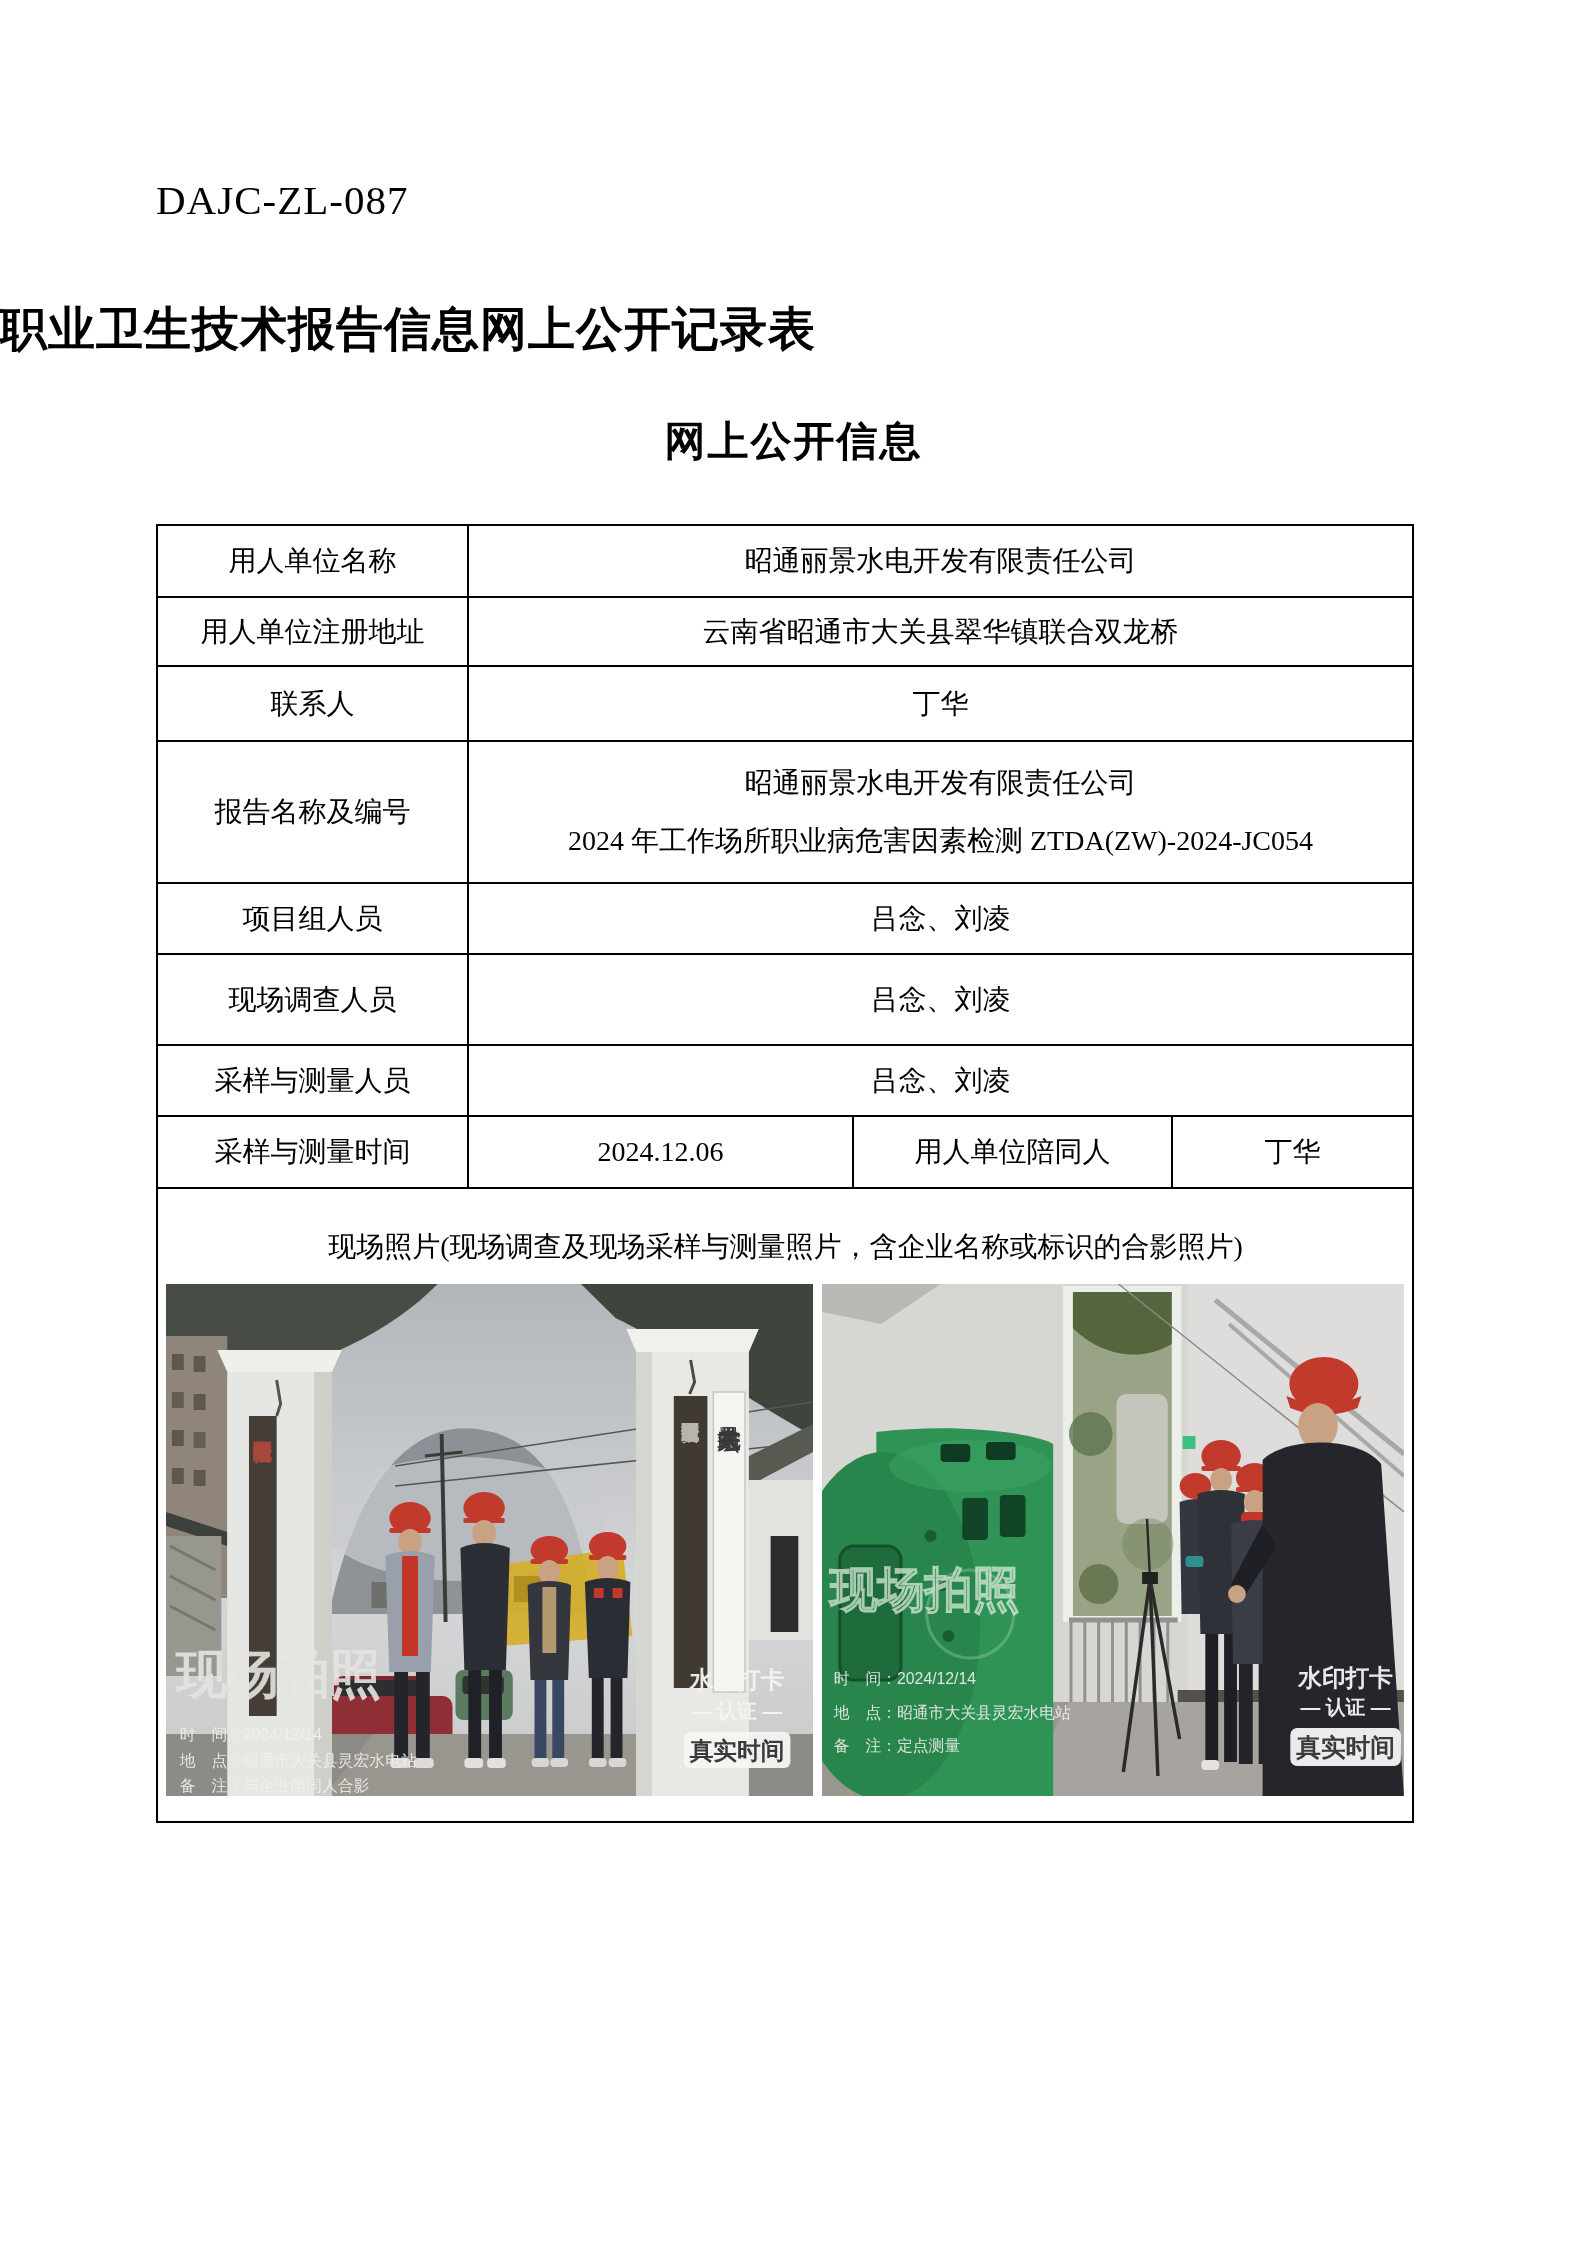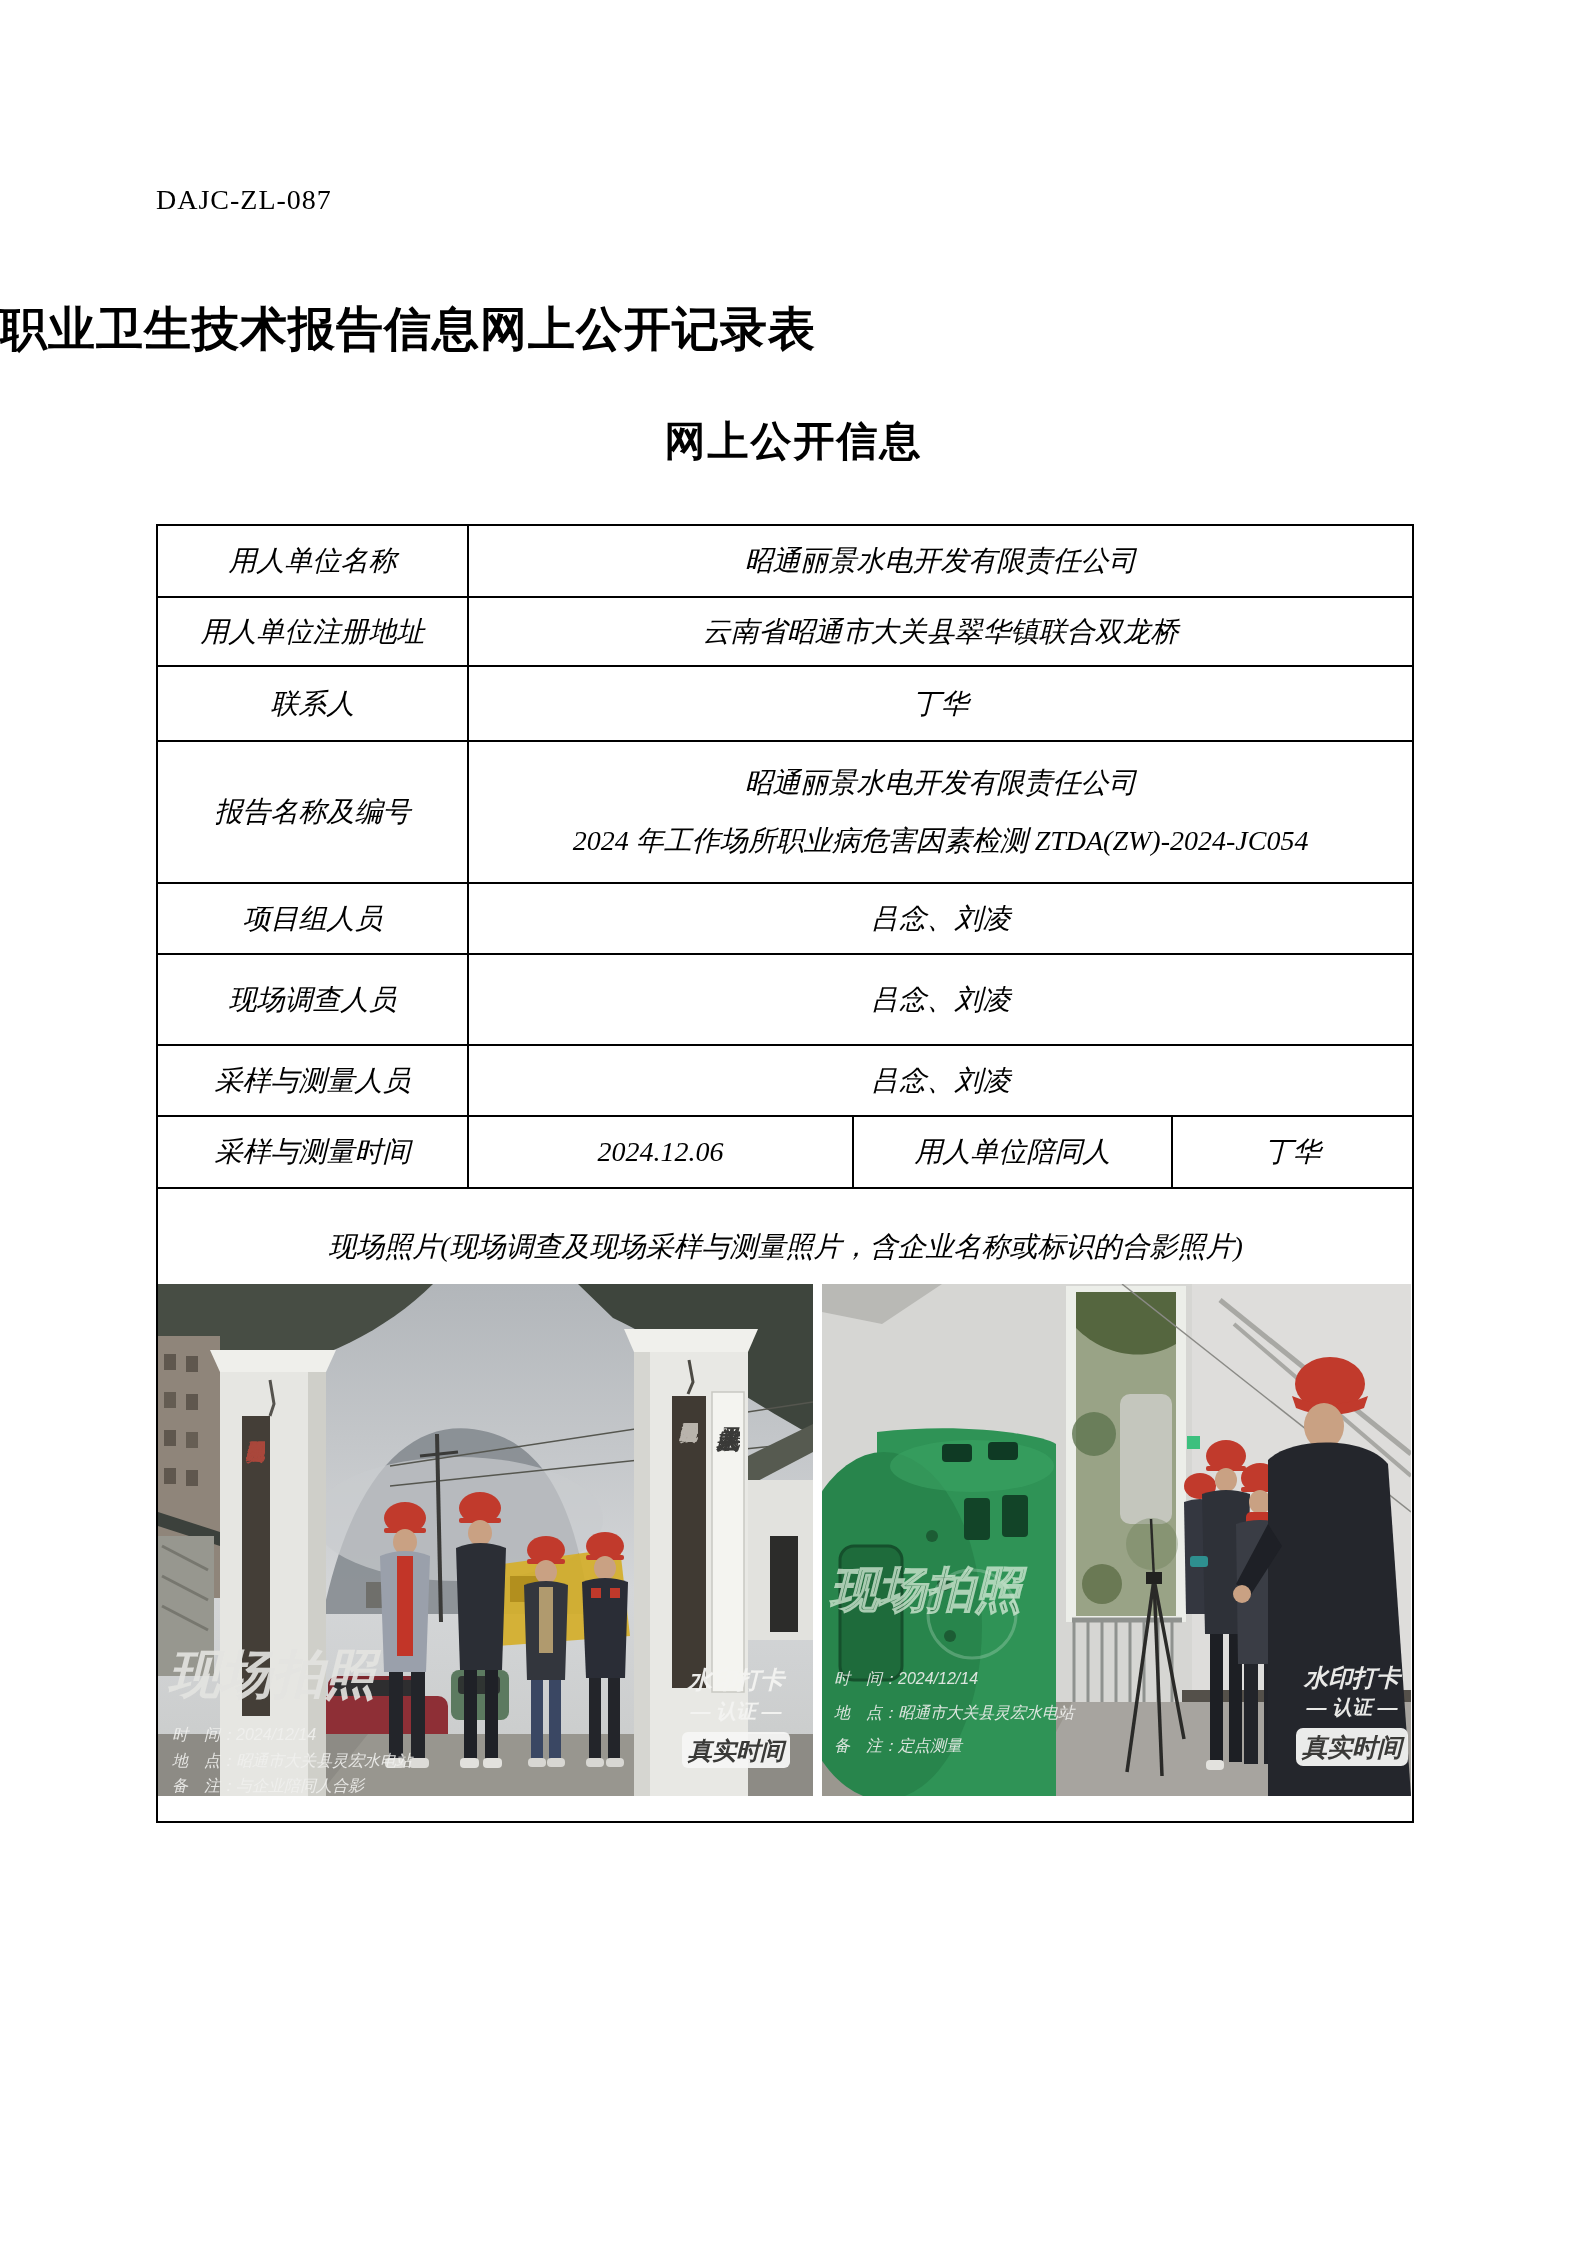--- a/index.html
+++ b/index.html
@@ -1,36 +1,36 @@
 <!DOCTYPE html>
 <html style="--helmet_red: #c13a2c; --dome_green: #2f9356; --watermark_green: #2f7b4c; --table_border: #000000; --page_bg: #ffffff;"><head>
 <meta charset="utf-8">
 <style>
   html,body { margin:0; padding:0; background:#ffffff; }
   .page {
     position:relative; width:1587px; height:2245px; background:#ffffff;
     font-family:"Liberation Serif","DejaVu Serif",serif; color:#000;
     overflow:hidden;
   }
-  .doc-code { position:absolute; left:156px; top:184px; font-size:28px; letter-spacing:1px; }
+  .doc-code { position:absolute; left:156px; top:176px; font-size:41px; letter-spacing:1px; }
   .doc-title {
     position:absolute; left:0; width:100%; top:298px; text-align:left;
     font-size:47px; font-weight:bold; letter-spacing:1px;
   }
   .doc-subtitle {
     position:absolute; left:0; width:100%; top:414px; text-align:center;
     font-size:41px; font-weight:bold; letter-spacing:2px;
   }
   table.main {
     position:absolute; left:156px; top:524px; width:1256px;
     border-collapse:collapse; table-layout:fixed;
   }
   table.main td {
     border:2px solid #000; text-align:center; vertical-align:middle;
-    font-size:28px; padding:0; overflow:hidden;font-style:italic;
+    font-size:28px; padding:8px; overflow:hidden;
   }
   .report-line2 { margin-top:20px; }
   td.photo-cell { vertical-align:top; text-align:left; }
   .caption { font-size:28px; margin:14px 4px 0 5px; white-space:nowrap; }
   .photos { display:flex; gap:9px; margin-top:18px; height:512px; }
   .photo-left  { width:655px; height:512px; }
   .photo-right { width:589px; height:512px; }
   .photos svg { display:block; width:100%; height:100%; }
 
   

